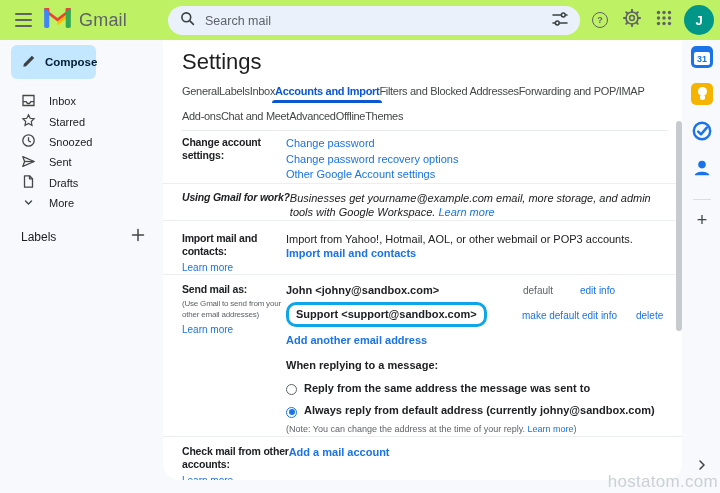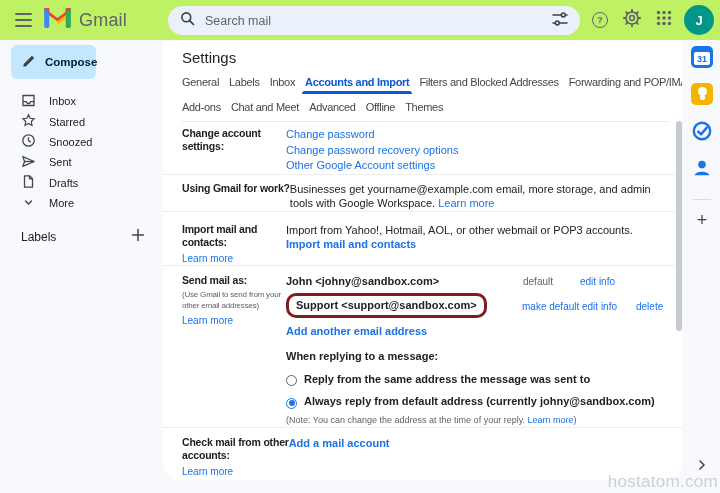--- a/index.html
+++ b/index.html
@@ -23,51 +23,51 @@
   
   .sidebar { position:absolute; left:0; top:40px; width:163px; height:453px; }
   .compose { position:absolute; left:11px; top:5px; width:85px; height:34px; background:#c2e7ff; border-radius:6px; display:flex; align-items:center; padding-left:11px; gap:8px; cursor:pointer; }
   .compose-label { font-size:11.5px; font-weight:bold; color:#001d35; }
   .nav { position:absolute; left:0; top:51px; width:163px; }
   .nav-item { height:20.4px; display:flex; align-items:center; padding-left:21px; gap:13px; font-size:11px; color:#202124; cursor:pointer; }
   .labels-row { position:absolute; left:0; top:188px; width:163px; display:flex; align-items:center; justify-content:space-between; padding:0 18px 0 21px; font-size:12px; color:#202124; }
 
   
   .card { position:absolute; left:163px; top:40px; width:519px; height:440px; background:#ffffff; border-radius:0 0 16px 16px; overflow:hidden; }
-  .title { margin:9px 0 0 19px; font-size:15px; color:#1f1f1f; }
-  .tabs { margin-left:19px; display:flex; gap:10px; font-size:11px; letter-spacing:-0.3px; color:#444746; white-space:nowrap; }
+  .title { margin:9px 0 0 19px; font-size:22px; color:#1f1f1f; }
+  .tabs { margin-left:19px; display:flex; font-size:11px; letter-spacing:-0.3px; color:#444746; white-space:nowrap; }
   .tabs1 { margin-top:10px; }
   .tabs2 { margin-top:12px; }
   .tab { cursor:pointer; position:relative; padding-bottom:1px; }
   .tab.active { color:#0b57d0; font-weight:bold; }
   .tab.active::after { content:""; position:absolute; left:-3px; right:-3px; bottom:-5px; height:3px; background:#0b57d0; border-radius:3px 3px 0 0; }
   .tabs-divider { border-bottom:1px solid #e8eaed; margin:7px 14px 0 19px; }
 
   .srow { display:flex; padding-left:19px; padding-right:14px; border-bottom:1px solid #eceef1; }
   .srow:last-child { border-bottom:none; }
   .slabel { flex:0 0 104px; font-size:10.5px; font-weight:bold; letter-spacing:-0.2px; color:#202124; line-height:13px; }
   .lline { white-space:nowrap; }
   .ssub { font-weight:normal; font-size:8px; letter-spacing:-0.2px; color:#5f6368; line-height:11px; margin-top:2px; white-space:nowrap; }
   .slearn { display:inline-block; font-weight:normal; font-size:10px; letter-spacing:0; color:#1a73e8; margin-top:3px; text-decoration:none; cursor:pointer; }
   .scontent { flex:1; font-size:11px; color:#202124; line-height:14.5px; position:relative; }
   a.lnk { color:#1a73e8; text-decoration:none; cursor:pointer; }
   .lnk-line { line-height:15.5px; }
   .boldlnk { font-weight:bold; }
   .r-change { padding-top:5px; min-height:50px; }
-  .r-work { padding-top:7px; min-height:37px; }
+  .r-work { padding-top:7px; min-height:37px;font-style:italic; }
   .r-import { padding-top:11px; min-height:54px; }
   .r-send { padding-top:8px; min-height:126px; }
   .r-check { padding-top:8px; min-height:48px; }
 
   .acct-line { position:relative; height:18px; }
   .acct-name { font-weight:bold; font-size:11px; }
   .abs { position:absolute; top:1px; font-size:10px; }
   .status { color:#5f6368; }
   .box-line { position:relative; height:26px; margin-top:1px; }
-  .redbox { display:inline-block; border:3px solid #7f1d1d; border-radius:10px; padding:2px 7px 3px; font-weight:bold; font-size:11px; white-space:nowrap; }
+  .redbox { display:inline-block; border:3px solid #0ea5e9; border-radius:10px; padding:2px 7px 3px; font-weight:bold; font-size:11px; white-space:nowrap; }
   .add-line { margin-top:5px; }
   .reply-title { margin-top:11px; font-weight:bold; }
   .radio-row { display:flex; align-items:flex-end; gap:7px; margin-top:8px; cursor:pointer;font-weight:bold; }
   .radio { width:11px; height:11px; border-radius:50%; border:1.5px solid #5f6368; flex:none; position:relative; }
   .radio.sel { border-color:#1a73e8; }
   .radio.sel::after { content:""; position:absolute; inset:1.5px; border-radius:50%; background:#1a73e8; }
   .note { margin-top:4px; font-size:9px; color:#5f6368; }
   .note a.lnk { font-size:9px; }
 
   

